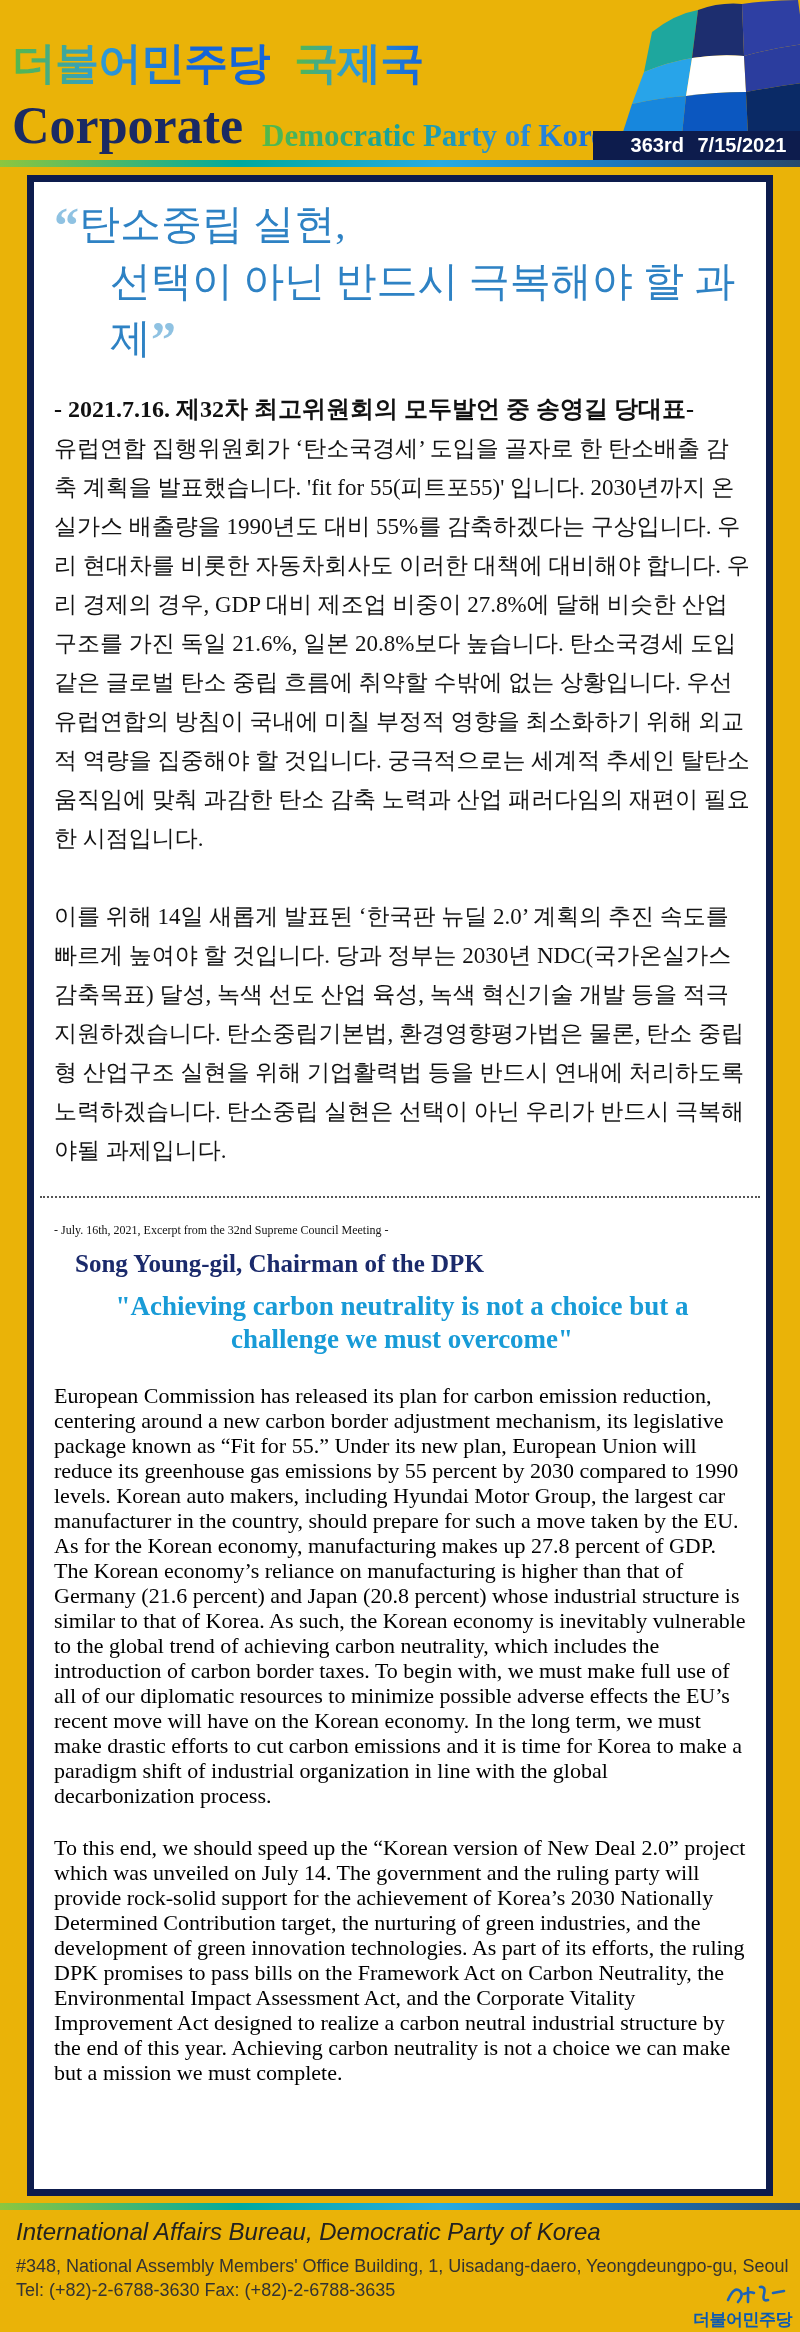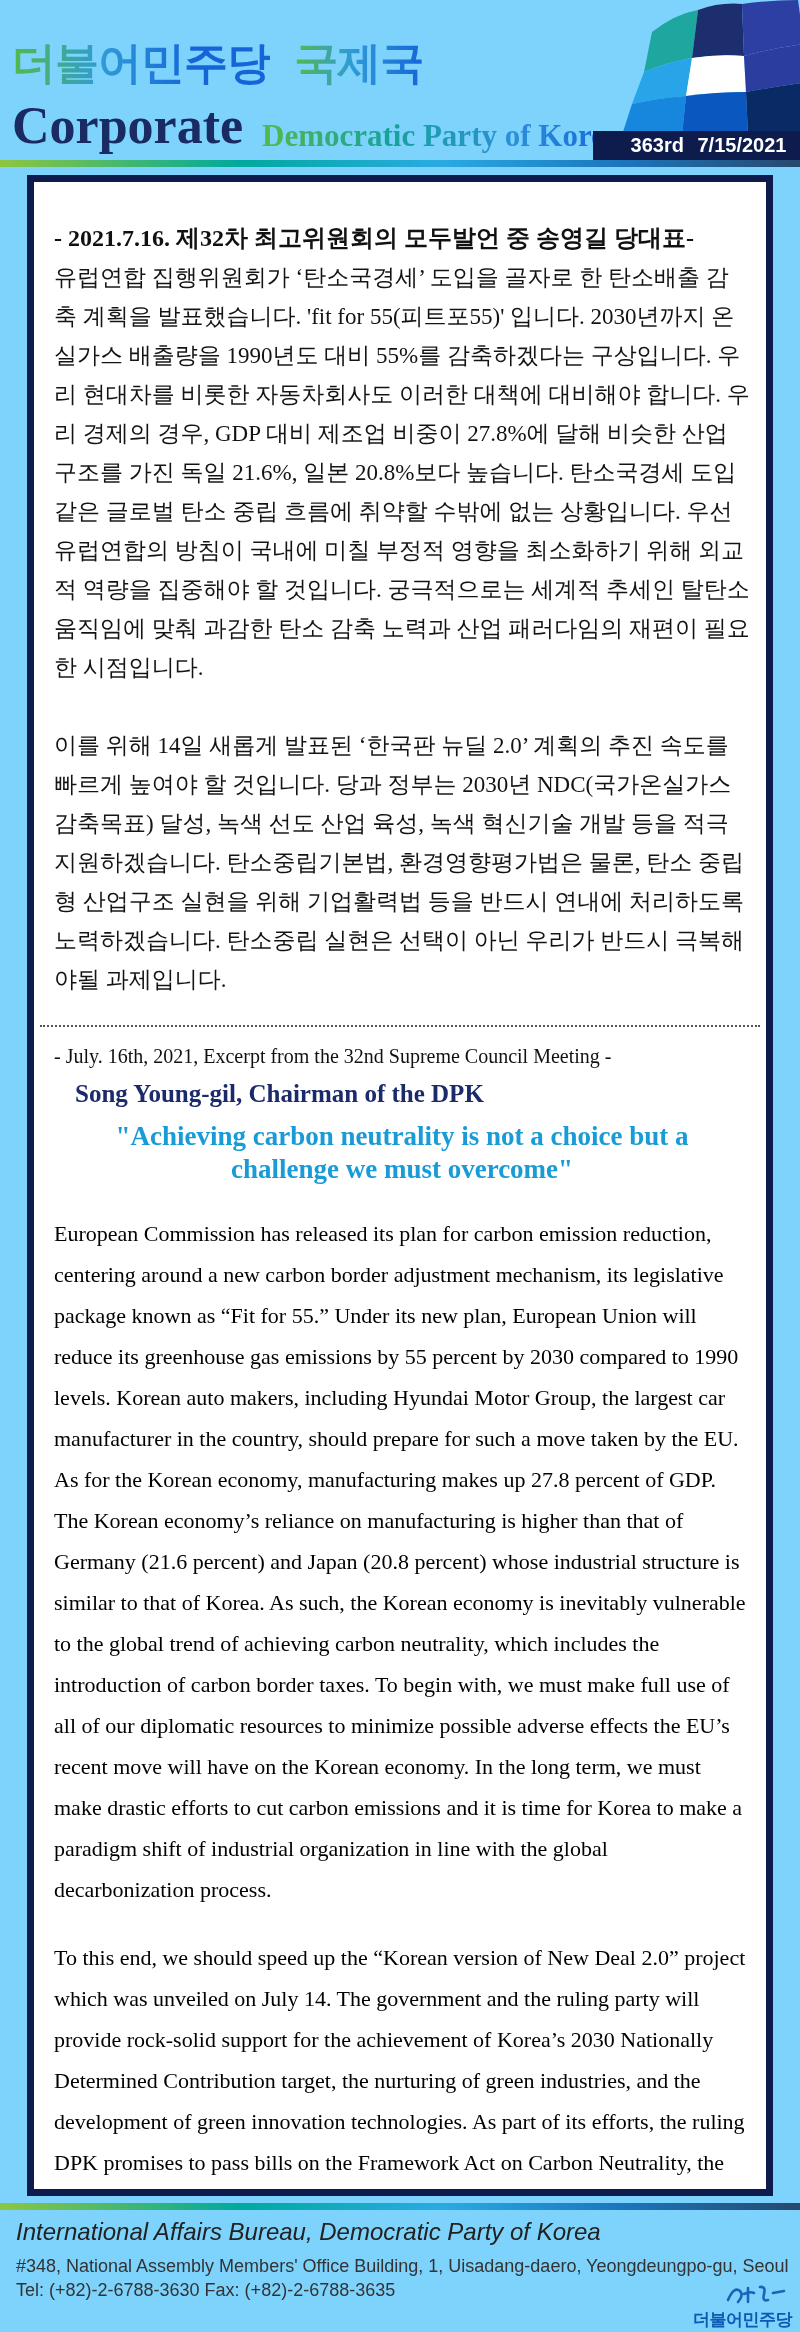--- a/index.html
+++ b/index.html
@@ -1,16 +1,16 @@
 <!DOCTYPE html>
 <html><head>
 <meta charset="utf-8">
 <style>
   html,body{margin:0;padding:0;background:#ffffff;}
-  .page{position:relative;width:800px;height:2332px;background:#7dd3fc;overflow:hidden;
+  .page{position:relative;width:800px;height:2332px;background:#eab308;overflow:hidden;
         font-family:"Liberation Serif","DejaVu Serif",serif;}
 
   
   .kr-title{position:absolute;left:12px;top:34px;font-family:"DejaVu Sans","Liberation Sans",sans-serif;
             font-weight:900;font-size:44px;letter-spacing:-1px;white-space:nowrap;}
   .grad-text{-webkit-background-clip:text;background-clip:text;color:transparent;}
   .kr-title .w1{background-image:linear-gradient(90deg,#55b948 0%,#2f9bd6 35%,#1565d8 70%);}
   .kr-title .w2{background-image:linear-gradient(90deg,#55b948 0%,#2f9bd6 45%,#1565d8 100%);margin-left:10px;}
   .newsletter{position:absolute;left:12px;top:96px;font-size:52px;font-weight:700;
               color:#1a2a63;letter-spacing:0px;}
@@ -29,25 +29,25 @@
   
   .content-box{position:absolute;left:27px;top:175px;width:746px;height:2021px;box-sizing:border-box;
                border:7px solid #0d1c4d;background:#fff;padding:14px 16px 0 20px;overflow:hidden;}
   .quote-kr{color:#2e82c4;font-size:41px;line-height:57px;font-weight:400;}
   .qmark{color:#8fc2e2;font-weight:700;font-size:50px;line-height:0;vertical-align:-4px;}
   .quote-line2{margin-left:56px;}
   .kr-attr{margin-top:26px;font-size:24px;font-weight:700;color:#111;}
   .kr-body{margin-top:4px;font-size:23px;line-height:39px;color:#131313;text-align:left;}
   .kr-body.p2{margin-top:39px;}
   .dotted-divider{border:none;border-top:2px dotted #555;margin:26px -10px 0 -14px;}
-  .en-attr{margin-top:18px;font-size:20px;color:#111;}
+  .en-attr{margin-top:25px;font-size:12px;color:#111;}
   .en-speaker{margin-top:12px;margin-left:21px;font-size:25px;font-weight:700;color:#1b2a6b;}
   .en-quote{margin:12px auto 0 auto;max-width:600px;text-align:center;font-size:27px;line-height:33px;
             font-weight:700;color:#189bd7;}
-  .en-body{margin-top:27px;font-size:22px;line-height:41px;color:#000;}
+  .en-body{margin-top:27px;font-size:22px;line-height:25px;color:#000;}
 
   
   .footer-bureau{position:absolute;left:16px;top:2218px;font-family:"Liberation Sans","DejaVu Sans",sans-serif;
                  font-size:24px;color:#222;font-style:italic;}
   .footer-address{position:absolute;left:16px;top:2254px;font-family:"Liberation Sans","DejaVu Sans",sans-serif;
                   font-size:18px;line-height:24px;color:#333;}
   .footer-logo{position:absolute;right:8px;top:2282px;width:120px;text-align:right;}
   .footer-logo .mark{display:block;margin:0 6px 0 auto;}
   .footer-logo .wordmark{font-family:"DejaVu Sans","Liberation Sans",sans-serif;font-weight:900;
                          font-size:17px;color:#0b5ab2;letter-spacing:-0.5px;}
@@ -76,20 +76,28 @@
     <path d="M106,96 Q136,92 166,92 L168,135 Q135,135 102,135 Z" fill="#0b57c0"></path>
     <path d="M166,92 Q198,86 230,82 L236,135 Q202,135 168,135 Z" fill="#0a2a66"></path>
   </svg>
 
   <div class="issue-badge">363rd 7/15/2021</div>
 
   <div class="grad-rule rule-top"></div>
 
   <div class="content-box">
 
+    <div class="quote-kr">
+      <div>
+        <span class="qmark">“</span><span>탄소중립 실현,</span>
+      </div>
+      <div class="quote-line2">
+        <span>선택이 아닌 반드시 극복해야 할 과제</span><span class="qmark">”</span>
+      </div>
+    </div>
 
     <div class="kr-attr">- 2021.7.16.  제32차 최고위원회의 모두발언 중 송영길 당대표-</div>
 
     <div class="kr-body">유럽연합 집행위원회가 ‘탄소국경세’ 도입을 골자로 한 탄소배출 감축 계획을 발표했습니다. 'fit for 55(피트포55)' 입니다. 2030년까지 온실가스 배출량을 1990년도 대비 55%를 감축하겠다는 구상입니다. 우리 현대차를 비롯한 자동차회사도 이러한 대책에 대비해야 합니다. 우리 경제의 경우, GDP 대비 제조업 비중이 27.8%에 달해 비슷한 산업구조를 가진 독일 21.6%, 일본 20.8%보다 높습니다. 탄소국경세 도입 같은 글로벌 탄소 중립 흐름에 취약할 수밖에 없는 상황입니다. 우선 유럽연합의 방침이 국내에 미칠 부정적 영향을 최소화하기 위해 외교적 역량을 집중해야 할 것입니다. 궁극적으로는 세계적 추세인 탈탄소 움직임에 맞춰 과감한 탄소 감축 노력과 산업 패러다임의 재편이 필요한 시점입니다.</div>
     <div class="kr-body p2">이를 위해 14일 새롭게 발표된 ‘한국판 뉴딜 2.0’ 계획의 추진 속도를 빠르게 높여야 할 것입니다. 당과 정부는 2030년 NDC(국가온실가스 감축목표) 달성, 녹색 선도 산업 육성, 녹색 혁신기술 개발 등을 적극 지원하겠습니다. 탄소중립기본법, 환경영향평가법은 물론, 탄소 중립형 산업구조 실현을 위해 기업활력법 등을 반드시 연내에 처리하도록 노력하겠습니다. 탄소중립 실현은 선택이 아닌 우리가 반드시 극복해야될 과제입니다.</div>
 
     <hr class="dotted-divider">
 
     <div class="en-attr">- July. 16th, 2021, Excerpt from the 32nd Supreme Council Meeting -</div>
     <div class="en-speaker">Song Young-gil, Chairman of the DPK</div>

